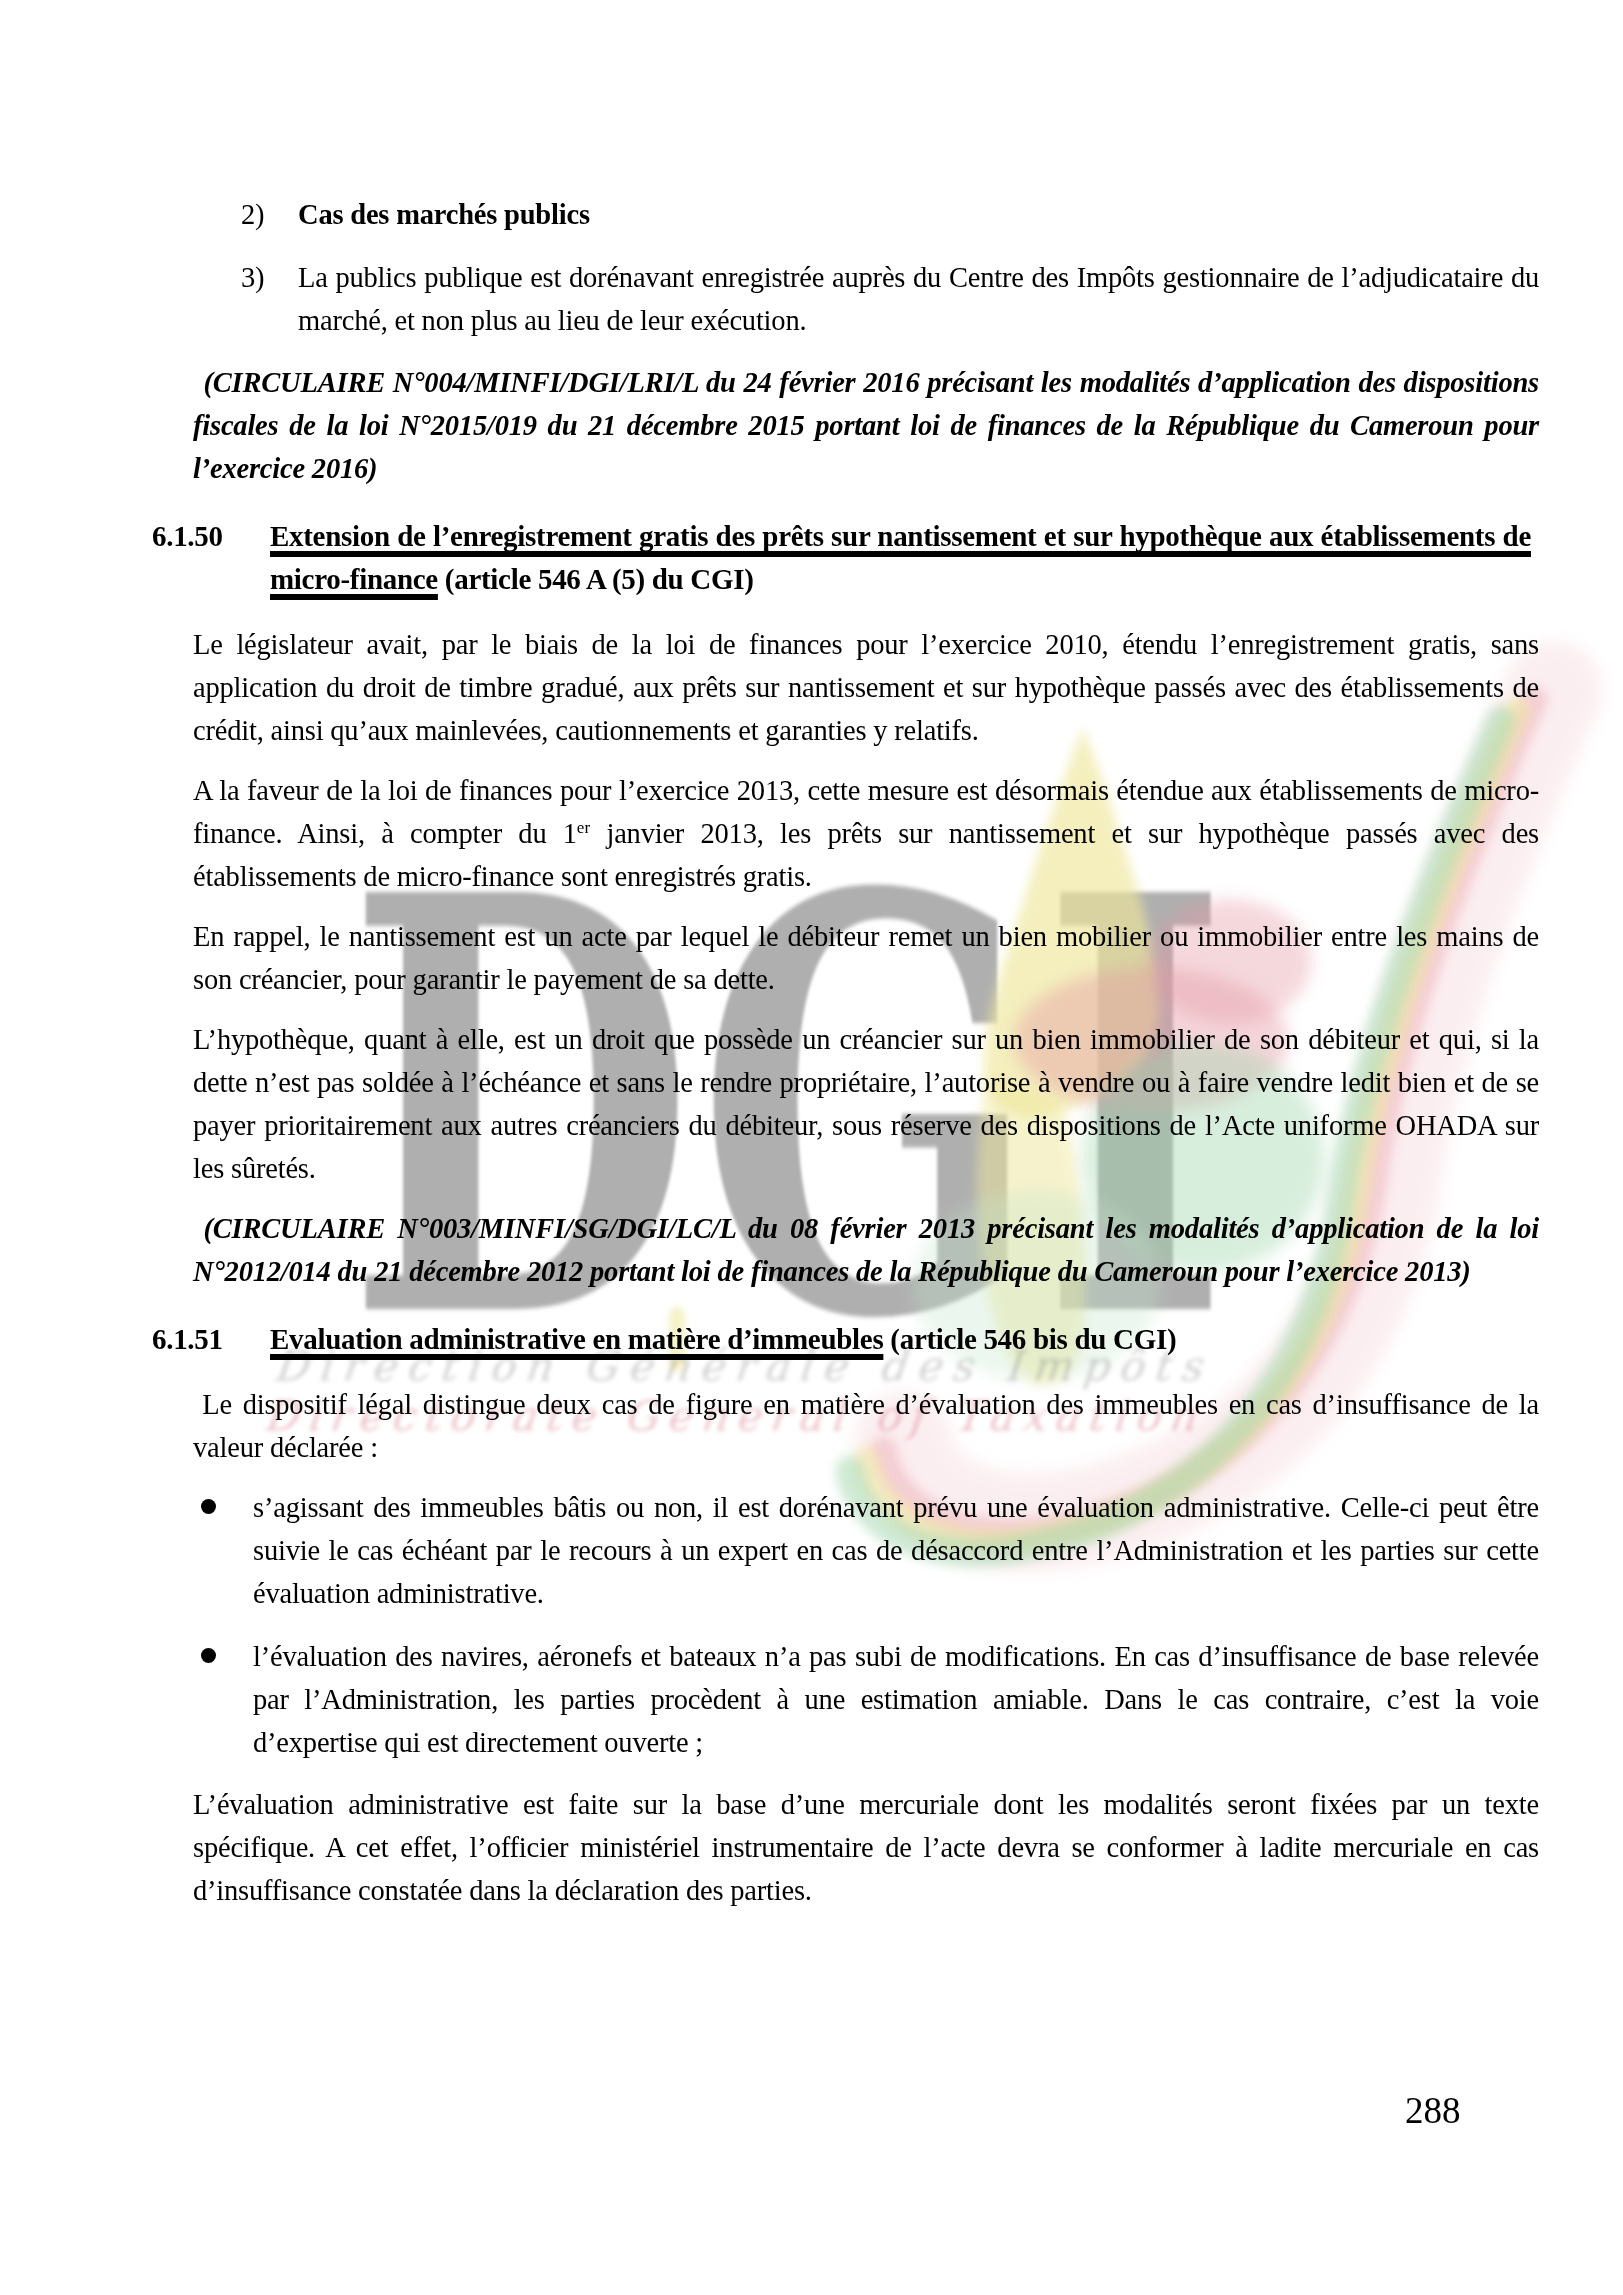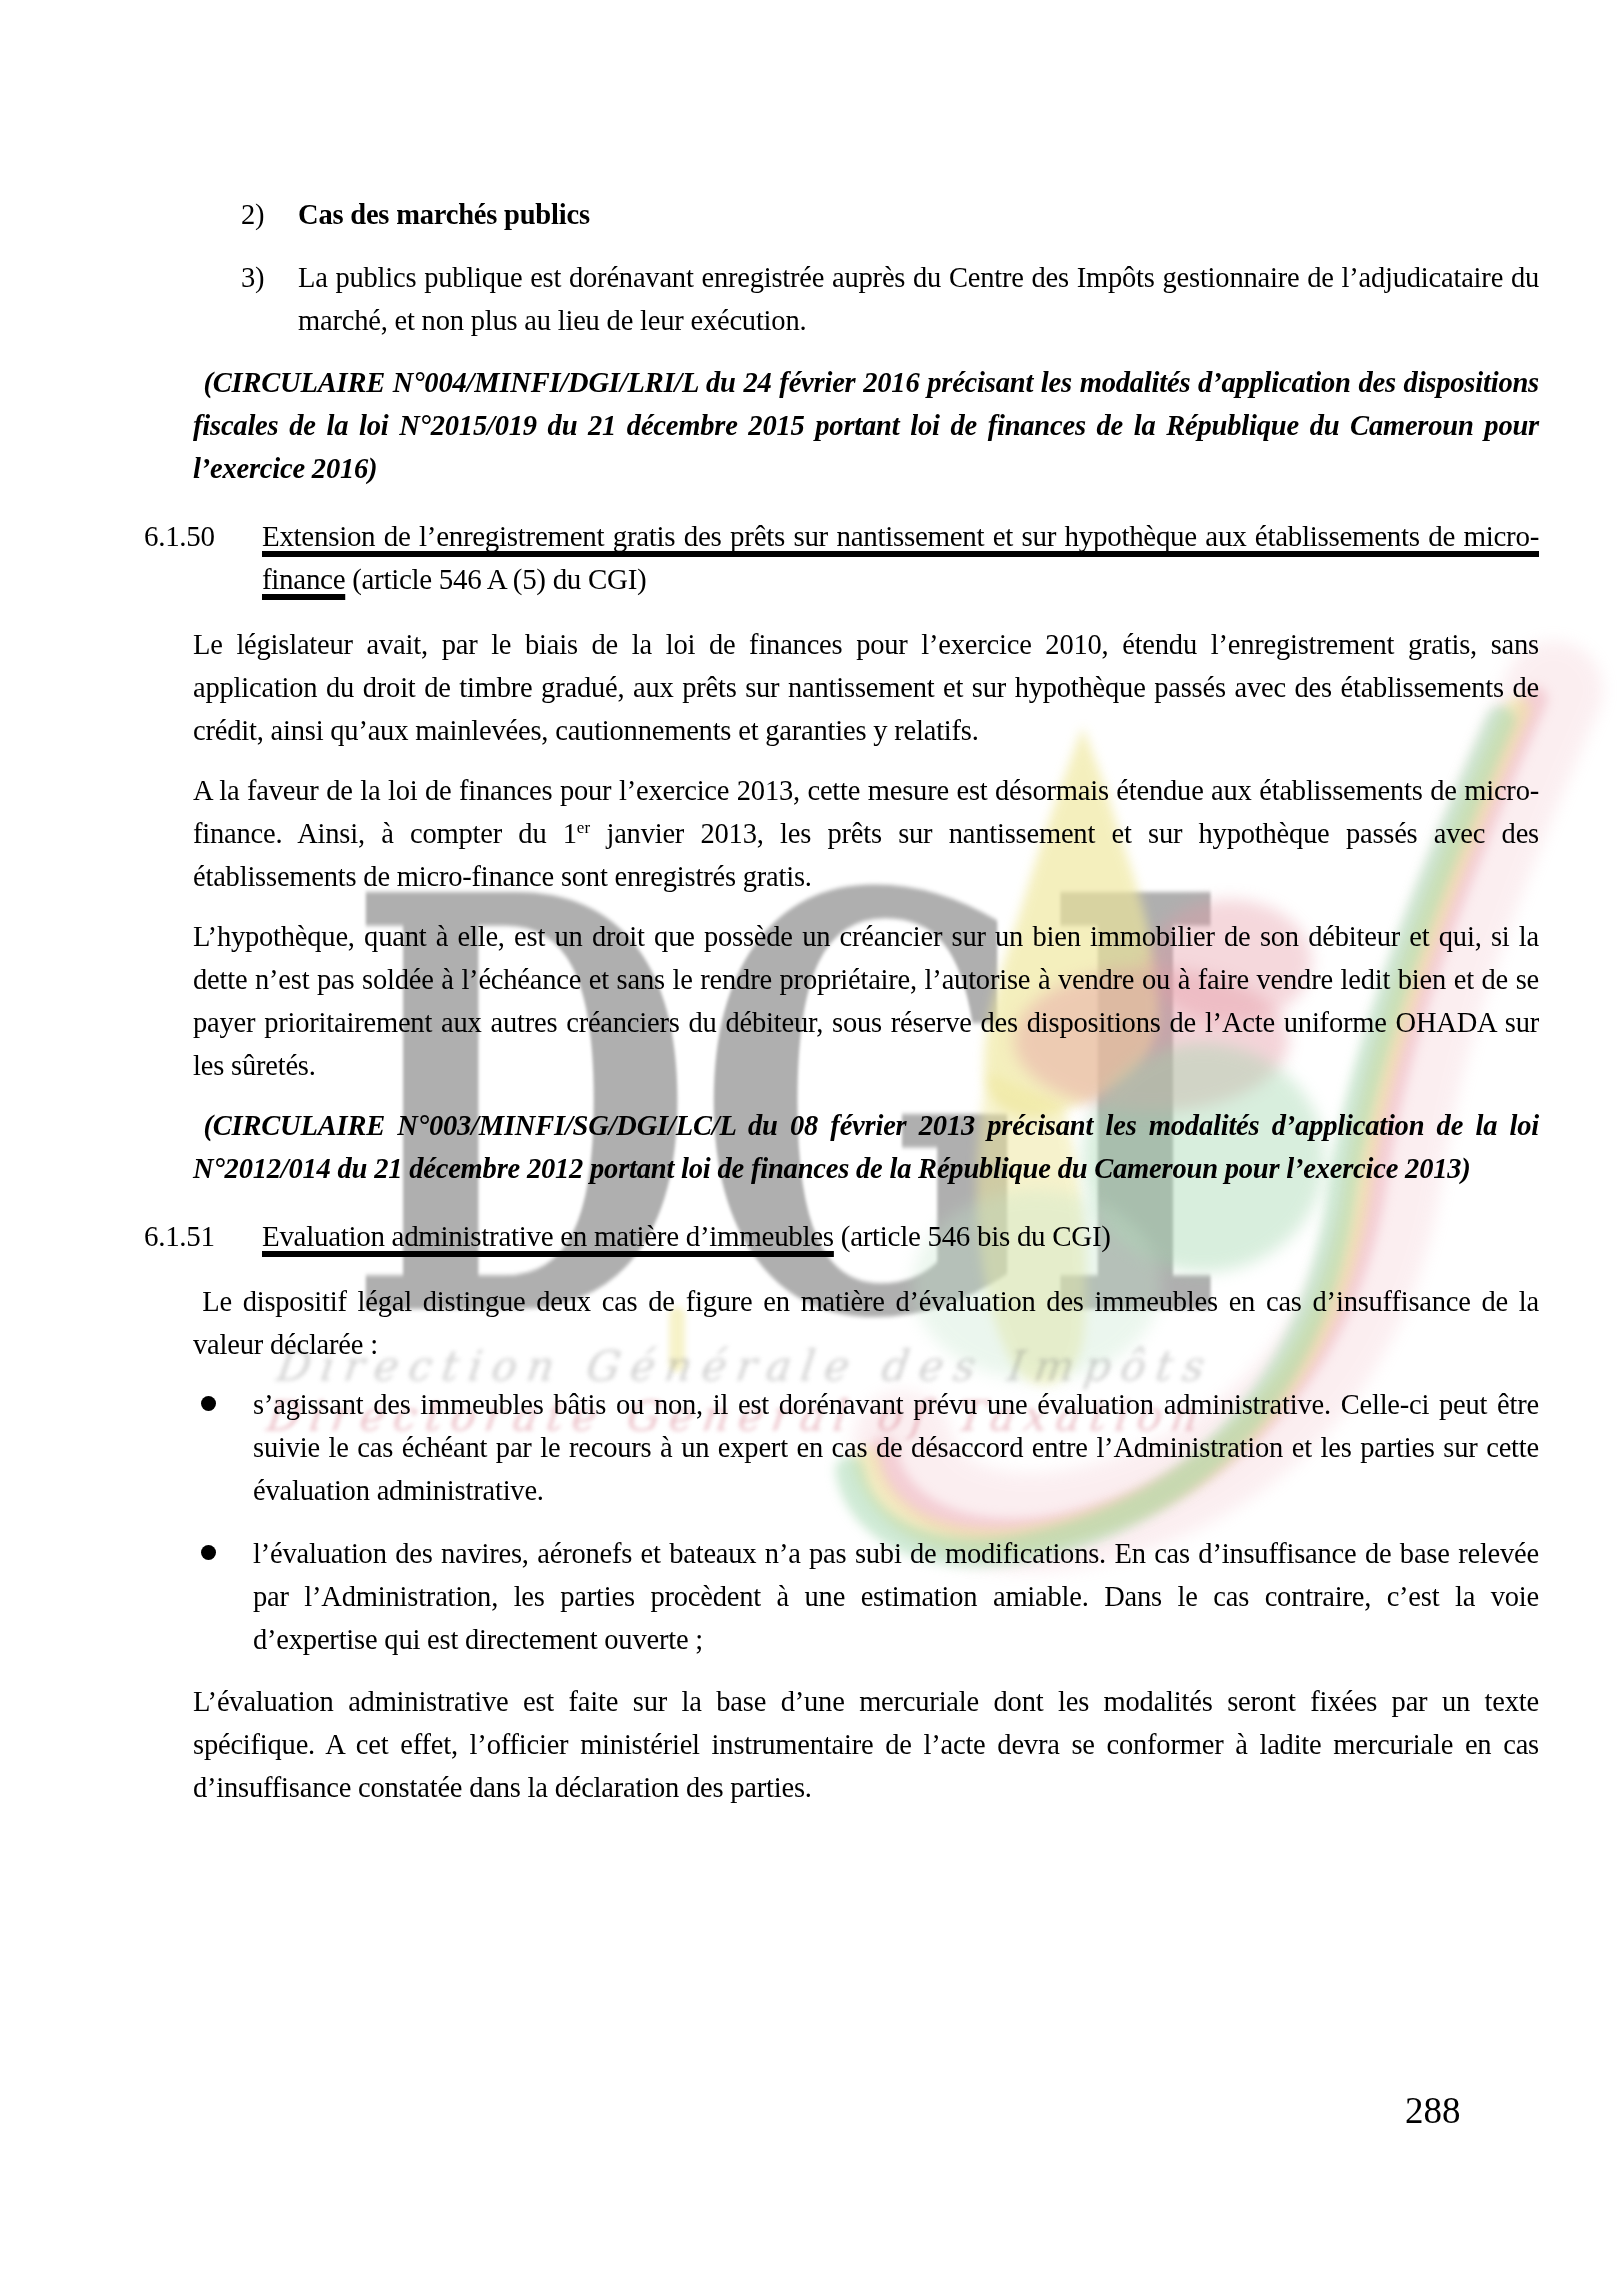--- a/index.html
+++ b/index.html
@@ -39,22 +39,22 @@
     font-size:28.5px; line-height:43px; letter-spacing:-0.2px;
     text-align:justify;
   }
   .para { margin-bottom:17px; }
   .circ { font-weight:bold; font-style:italic; text-indent:10.5px; }
   .indent { text-indent:9.2px; }
   .list-item { position:relative; padding-left:105px; margin-bottom:19.6px; }
   .list-item .marker { position:absolute; left:48px; top:0; }
   .li-bold { font-weight:bold; }
   .section {
-    position:relative; padding-left:69px; margin:25px 0 22px;
-    font-weight:normal; font-size:29px; line-height:43px; letter-spacing:-0.3px;
+    position:relative; padding-left:69px; margin:25px 8px 22px;
+    font-weight:bold; font-size:29px; line-height:43px; letter-spacing:-0.3px;
   }
   .section .num { position:absolute; left:-49px; top:0; }
   .u {
     text-decoration:underline;
     text-decoration-thickness:5.9px;
     text-underline-offset:4.6px;
     text-decoration-skip-ink:none;
   }
   .bullet { position:relative; padding-left:60px; margin-bottom:19.6px; }
   .dot {
@@ -126,20 +126,21 @@
     <p class="para circ">(CIRCULAIRE N°004/MINFI/DGI/LRI/L du 24 février 2016 précisant les modalités d’application des dispositions fiscales de la loi N°2015/019 du 21 décembre 2015 portant loi de finances de la République du Cameroun pour l’exercice 2016)</p>
 
     <div class="section">
       <span class="num">6.1.50</span><span class="u">Extension de l’enregistrement gratis des prêts sur nantissement et sur hypothèque aux établissements de micro-finance</span><span> (article 546 A (5) du CGI)</span>
     </div>
 
     <p class="para">Le législateur avait, par le biais de la loi de finances pour l’exercice 2010, étendu l’enregistrement gratis, sans application du droit de timbre gradué, aux prêts sur nantissement et sur hypothèque passés avec des établissements de crédit, ainsi qu’aux mainlevées, cautionnements et garanties y relatifs.</p>
 
     <p class="para"><span>A la faveur de la loi de finances pour l’exercice 2013, cette mesure est désormais étendue aux établissements de micro-finance. Ainsi, à compter du 1</span><sup>er</sup><span> janvier 2013, les prêts sur nantissement et sur hypothèque passés avec des établissements de micro-finance sont enregistrés gratis.</span></p>
 
+    <p class="para">En rappel, le nantissement est un acte par lequel le débiteur remet un bien mobilier ou immobilier entre les mains de son créancier, pour garantir le payement de sa dette.</p>
 
     <p class="para">L’hypothèque, quant à elle, est un droit que possède un créancier sur un bien immobilier de son débiteur et qui, si la dette n’est pas soldée à l’échéance et sans le rendre propriétaire, l’autorise à vendre ou à faire vendre ledit bien et de se payer prioritairement aux autres créanciers du débiteur, sous réserve des dispositions de l’Acte uniforme OHADA sur les sûretés.</p>
 
     <p class="para circ">(CIRCULAIRE N°003/MINFI/SG/DGI/LC/L du 08 février 2013 précisant les modalités d’application de la loi N°2012/014 du 21 décembre 2012 portant loi de finances de la République du Cameroun pour l’exercice 2013)</p>
 
     <div class="section">
       <span class="num">6.1.51</span><span class="u">Evaluation administrative en matière d’immeubles</span><span> (article 546 bis du CGI)</span>
     </div>
 
     <p class="para indent">Le dispositif légal distingue deux cas de figure en matière d’évaluation des immeubles en cas d’insuffisance de la valeur déclarée :</p>

